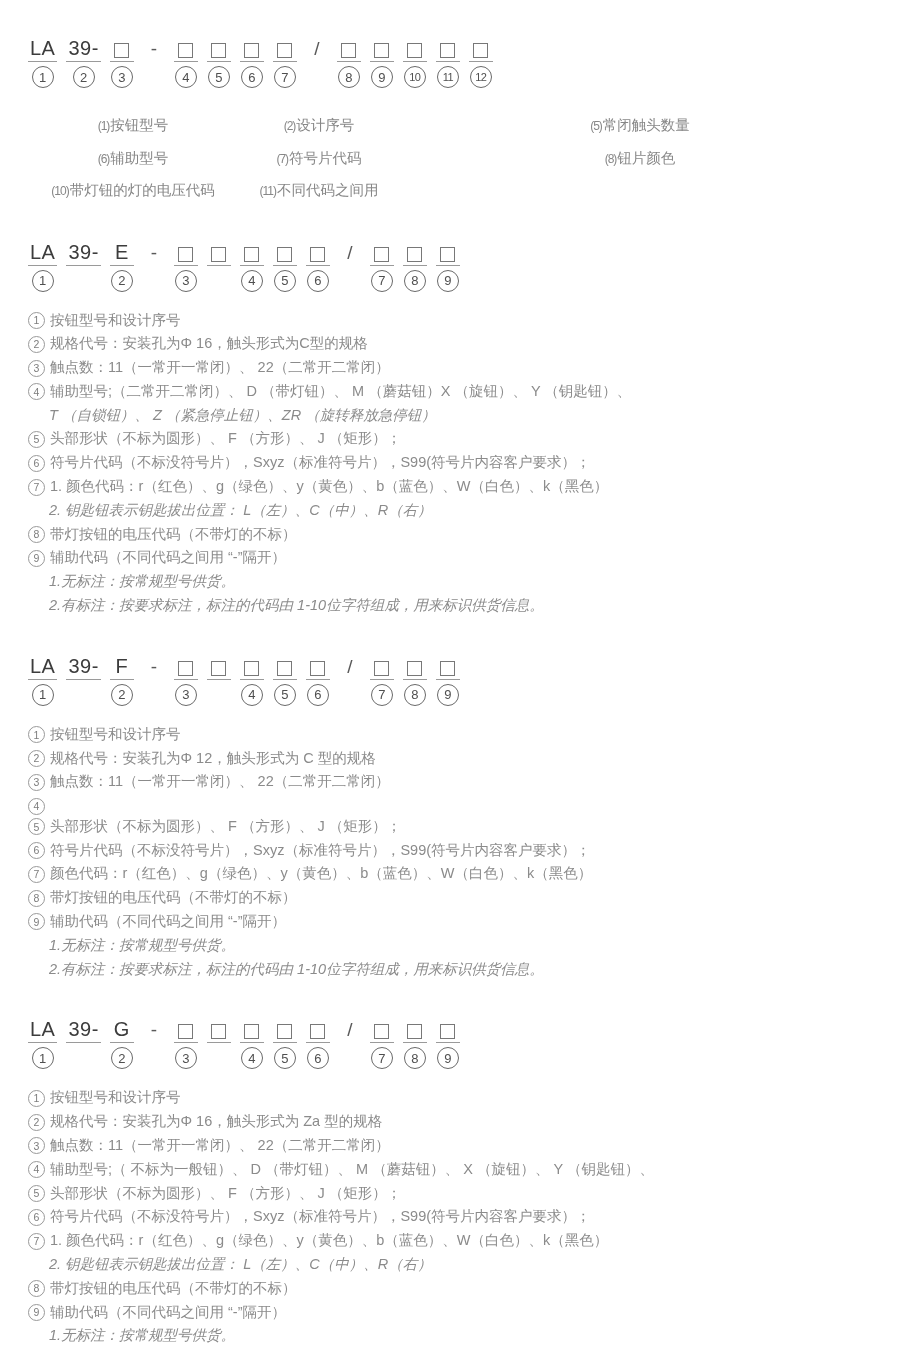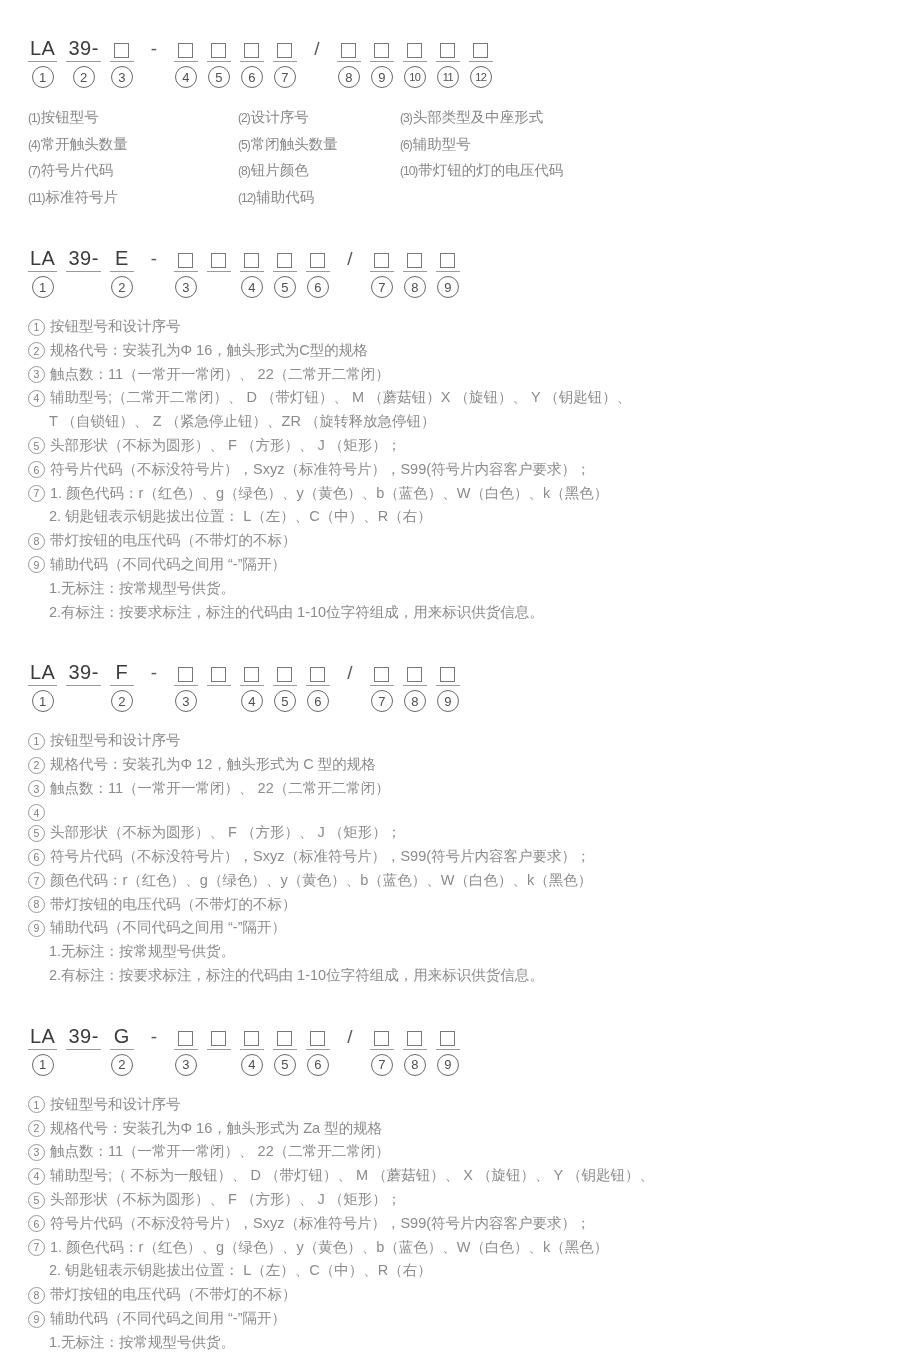--- a/index.html
+++ b/index.html
@@ -19,31 +19,31 @@
   .tok-text{font-size:20px;color:#3c3c3c;letter-spacing:.5px;line-height:1;}
   .tok-plain{font-size:19px;color:#5a5a5a;line-height:1;}
   .tok-box{display:inline-block;width:13px;height:13px;border:1.5px solid #787878;background:#fff;}
   .mcirc{width:20px;height:20px;border:1.2px solid #6a6a6a;border-radius:50%;
     display:flex;align-items:center;justify-content:center;
     font-size:13px;color:#4f4f4f;margin-top:4px;line-height:1;}
   .mcirc.two{font-size:11px;letter-spacing:-0.5px;}
   .mcirc.empty{border-color:transparent;}
 
   
-  .legend{display:grid;grid-template-columns:210px 162px auto;margin-top:18px;
-    font-size:14.5px;color:#878787;row-gap:2px;}
+  .legend{display:grid;grid-template-columns:210px 162px auto;margin-top:26px;
+    font-size:14.5px;color:#878787;row-gap:8px;text-align:center;}
   .lg-item{line-height:23.5px;white-space:nowrap;}
   .lg-n{font-size:12px;letter-spacing:-1px;margin-right:1px;}
 
   
   .section{margin-top:34px;}
   .lines{margin-top:17px;}
   .line{display:flex;align-items:flex-start;line-height:23.8px;
     font-size:14.5px;color:#8b8b8b;white-space:nowrap;}
-  .line.indent{padding-left:21px;}
+  .line.indent{padding-left:21px;font-style:italic;}
   .lnum{flex:0 0 auto;width:15px;height:15px;border:1px solid #999;border-radius:50%;
     display:inline-flex;align-items:center;justify-content:center;
     font-size:10.5px;color:#7d7d7d;margin:3.5px 5px 0 0;line-height:1;}
 </style>
 </head>
 <body>
 
 <div class="page">
   <div class="model-header" id="top-model">
       <div class="mcell">
@@ -128,29 +128,26 @@
         <div class="msym u">
           <span class="tok-box"></span>
         </div>
         <div class="mcirc two">12</div>
       </div>
     </div>
 
   <div class="legend" id="legend">
       <div class="lg-item"><span class="lg-n">(1)</span><span class="lg-t">按钮型号</span></div>
       <div class="lg-item"><span class="lg-n">(2)</span><span class="lg-t">设计序号</span></div>
-      <div class="lg-item"><span class="lg-n">(3)</span><span class="lg-t">头部类型及中座形式</span></div>
-      <div class="lg-item"><span class="lg-n">(4)</span><span class="lg-t">常开触头数量</span></div>
       <div class="lg-item"><span class="lg-n">(5)</span><span class="lg-t">常闭触头数量</span></div>
       <div class="lg-item"><span class="lg-n">(6)</span><span class="lg-t">辅助型号</span></div>
       <div class="lg-item"><span class="lg-n">(7)</span><span class="lg-t">符号片代码</span></div>
       <div class="lg-item"><span class="lg-n">(8)</span><span class="lg-t">钮片颜色</span></div>
       <div class="lg-item"><span class="lg-n">(10)</span><span class="lg-t">带灯钮的灯的电压代码</span></div>
-      <div class="lg-item"><span class="lg-n">(11)</span><span class="lg-t">标准符号片</span></div>
-      <div class="lg-item"><span class="lg-n">(12)</span><span class="lg-t">辅助代码</span></div>
+      <div class="lg-item"><span class="lg-n">(11)</span><span class="lg-t">不同代码之间用</span></div>
     </div>
 
   <div id="sections">
       <div class="section">
         <div class="model-header">
           <div class="mcell">
             <div class="msym u">
               <span class="tok-text">LA</span>
             </div>
             <div class="mcirc">1</div>

